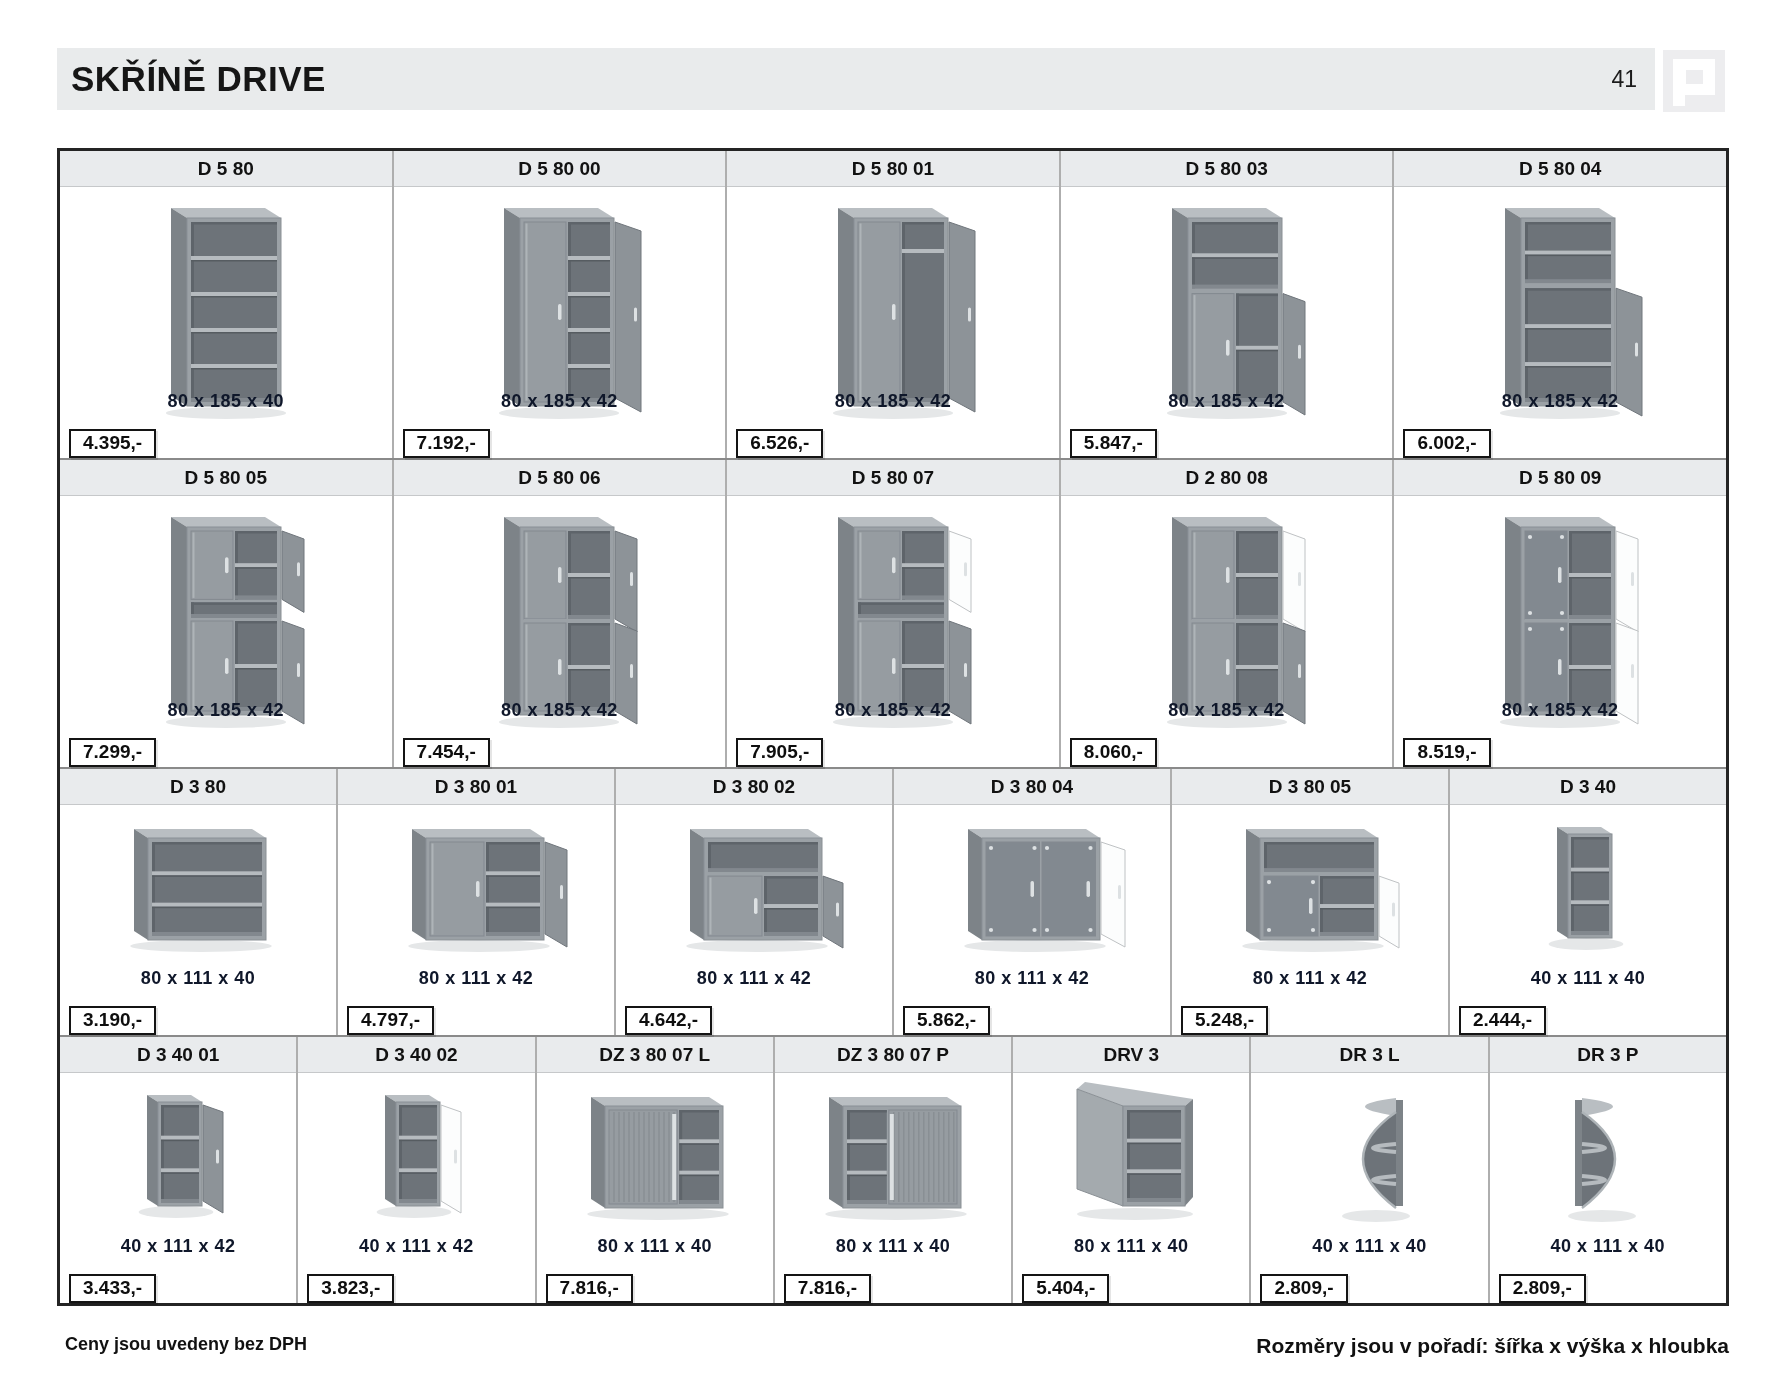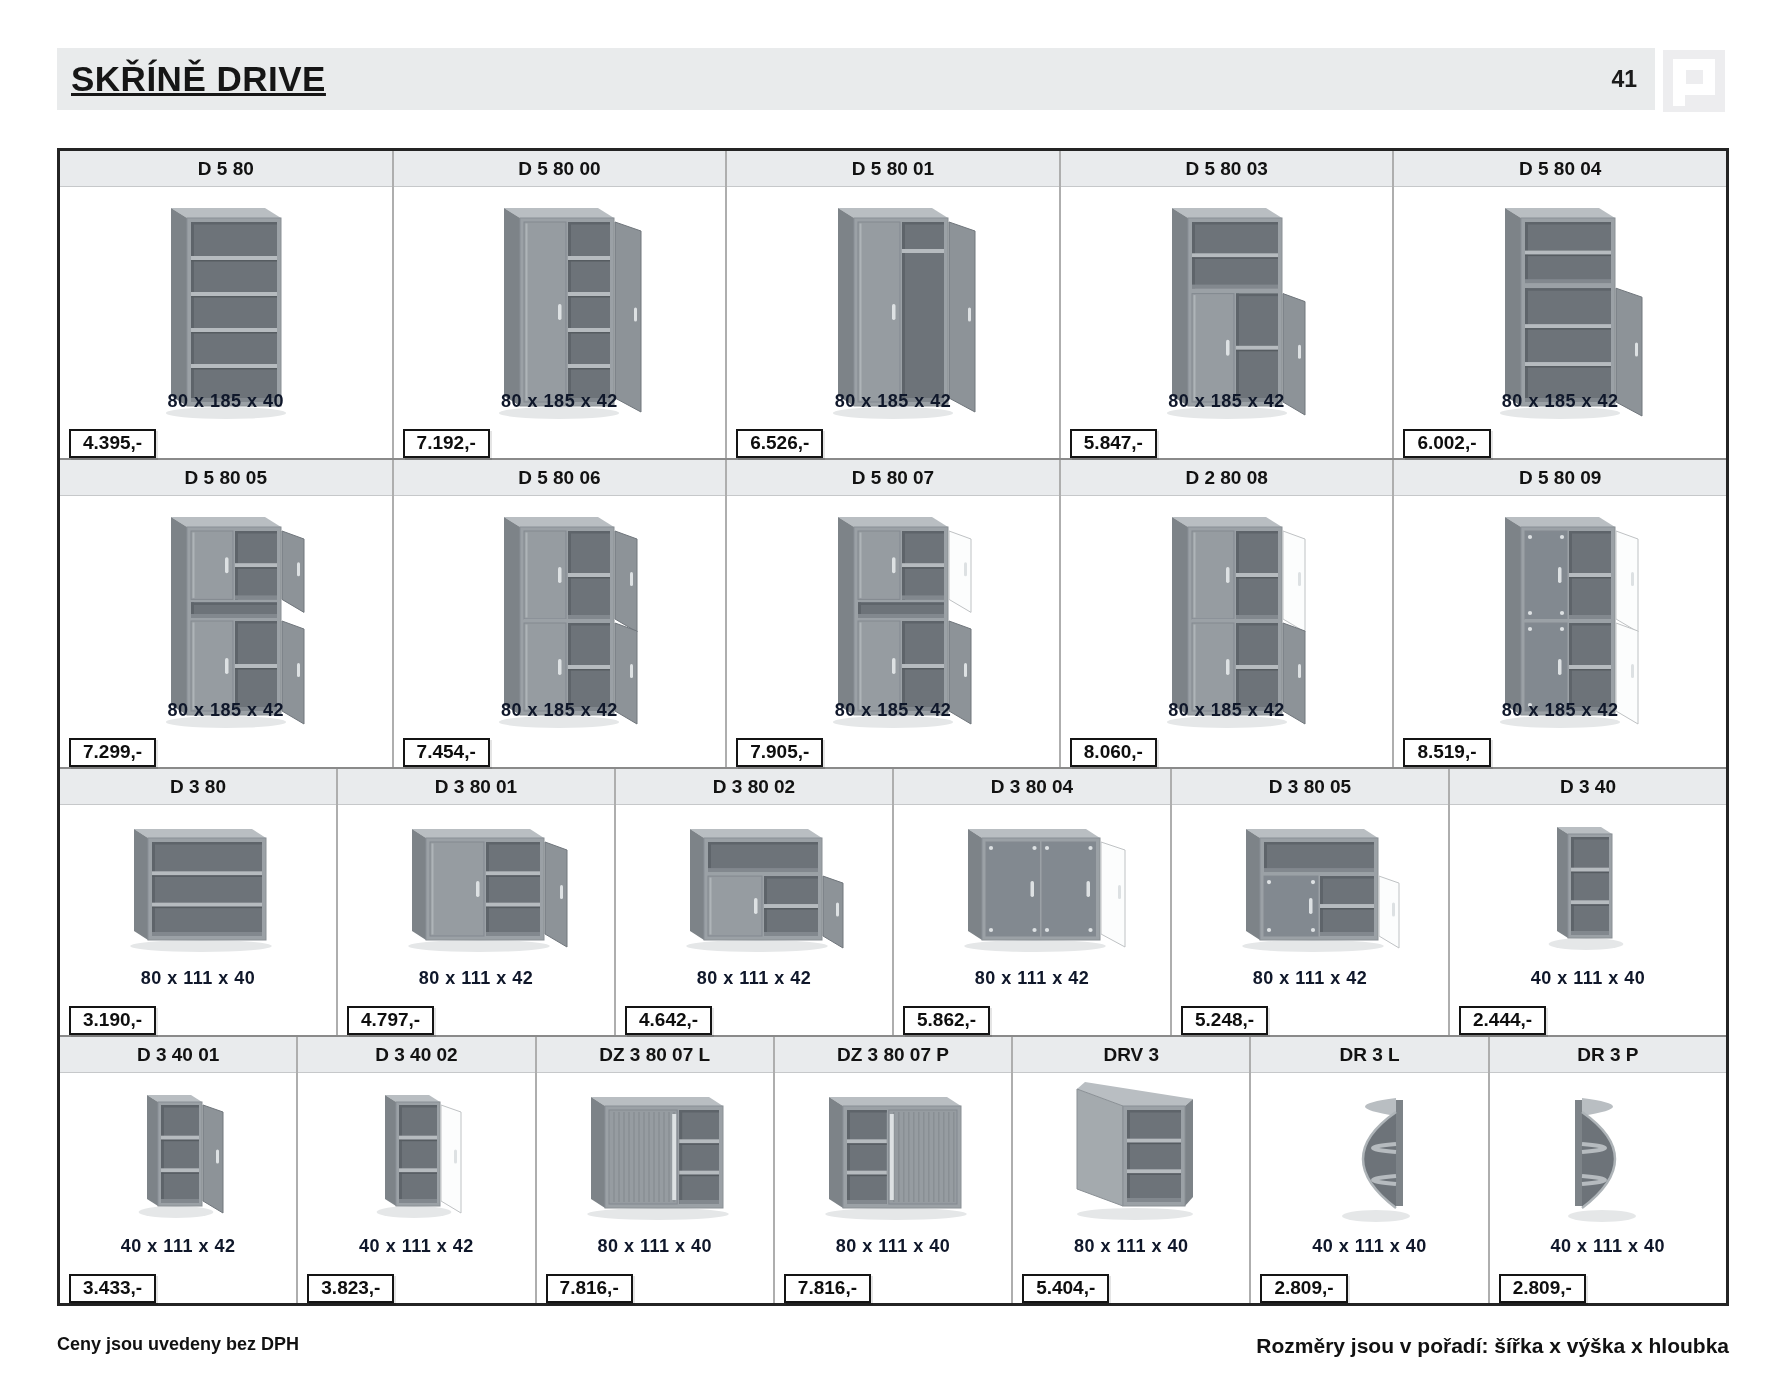--- a/index.html
+++ b/index.html
@@ -7,25 +7,25 @@
     width:1785px;height:1398px;position:relative;background:#ffffff;
     font-family:"Liberation Sans", sans-serif;color:#111;overflow:hidden;
   }
   
   .topbar{
     position:absolute;left:57px;top:48px;width:1598px;height:62px;
     background:#e9ebec;
   }
   .page-title{
     position:absolute;left:14px;top:0;line-height:62px;
-    font-size:35px;font-weight:bold;letter-spacing:0.5px;color:#161616;text-decoration:underline;
+    font-size:35px;font-weight:bold;letter-spacing:0.5px;color:#161616;
   }
   .page-number{
     position:absolute;right:18px;top:0;line-height:62px;
-    font-size:23px;font-weight:bold;color:#1b1b1b;
+    font-size:23px;font-weight:normal;color:#1b1b1b;
   }
   .logo{position:absolute;left:1663px;top:50px;width:62px;height:62px;background:#ededef;}
   .logo .stem{position:absolute;left:10px;top:9px;width:12px;height:47px;background:#ffffff;}
   .logo .bowl{position:absolute;left:10px;top:9px;width:42px;height:36px;background:#ffffff;}
   .logo .hole{position:absolute;left:13px;top:11px;width:17px;height:14px;background:#ededef;}
 
   
   #catalog{
     position:absolute;left:57px;top:148px;width:1666px;
     border:3px solid #242424;background:#ffffff;
@@ -50,21 +50,21 @@
   }
   .price{
     position:absolute;left:9px;bottom:0;background:#ffffff;
     border:2px solid #141414;padding:1px 12px 2px;
     font-weight:bold;font-size:19px;color:#0e0e0e;
     box-shadow:2px 2px 0 rgba(0,0,0,0.10);
   }
 
   
   .foot-left{
-    position:absolute;left:57px;top:1334px;font-size:18px;font-weight:bold;color:#111;text-align:center;
+    position:absolute;left:65px;top:1334px;font-size:18px;font-weight:bold;color:#111;text-align:center;
   }
   .foot-right{
     position:absolute;right:56px;top:1334px;font-size:21px;font-weight:bold;color:#111;
   }
 </style>
 </head>
 <body>
 
 <div class="topbar">
   <span class="page-title">SKŘÍNĚ DRIVE</span>

